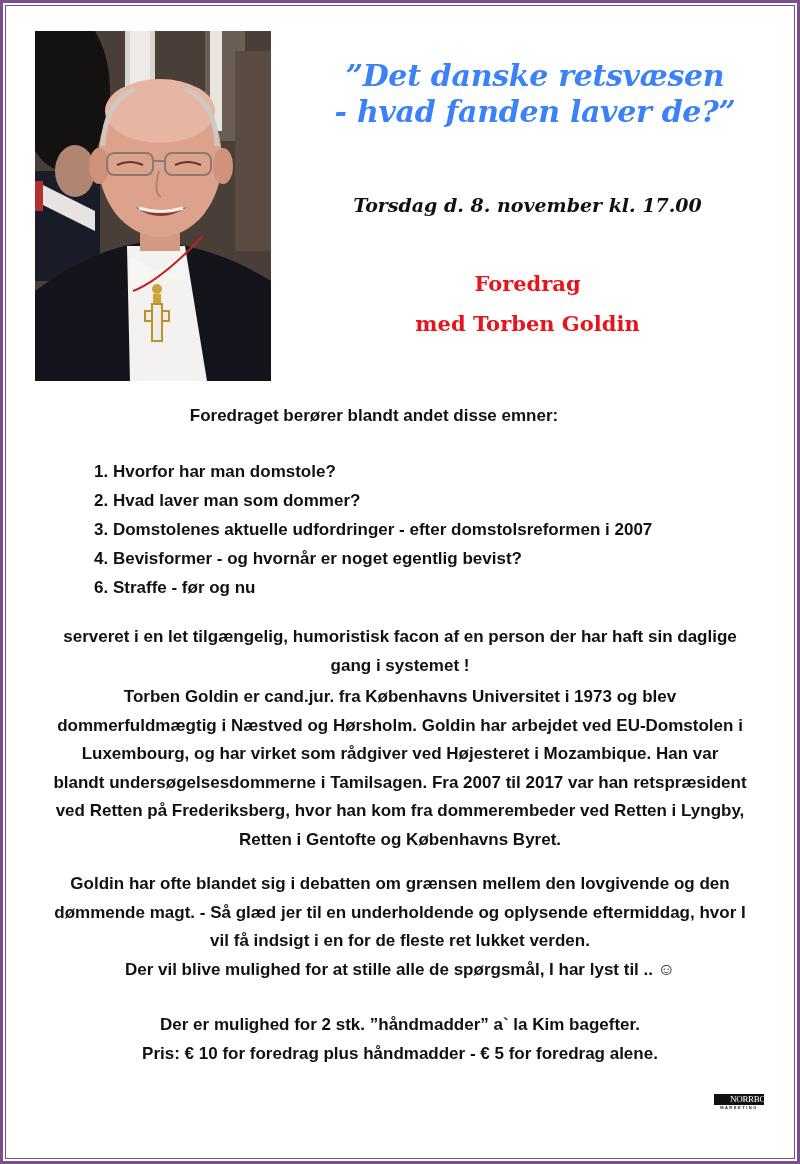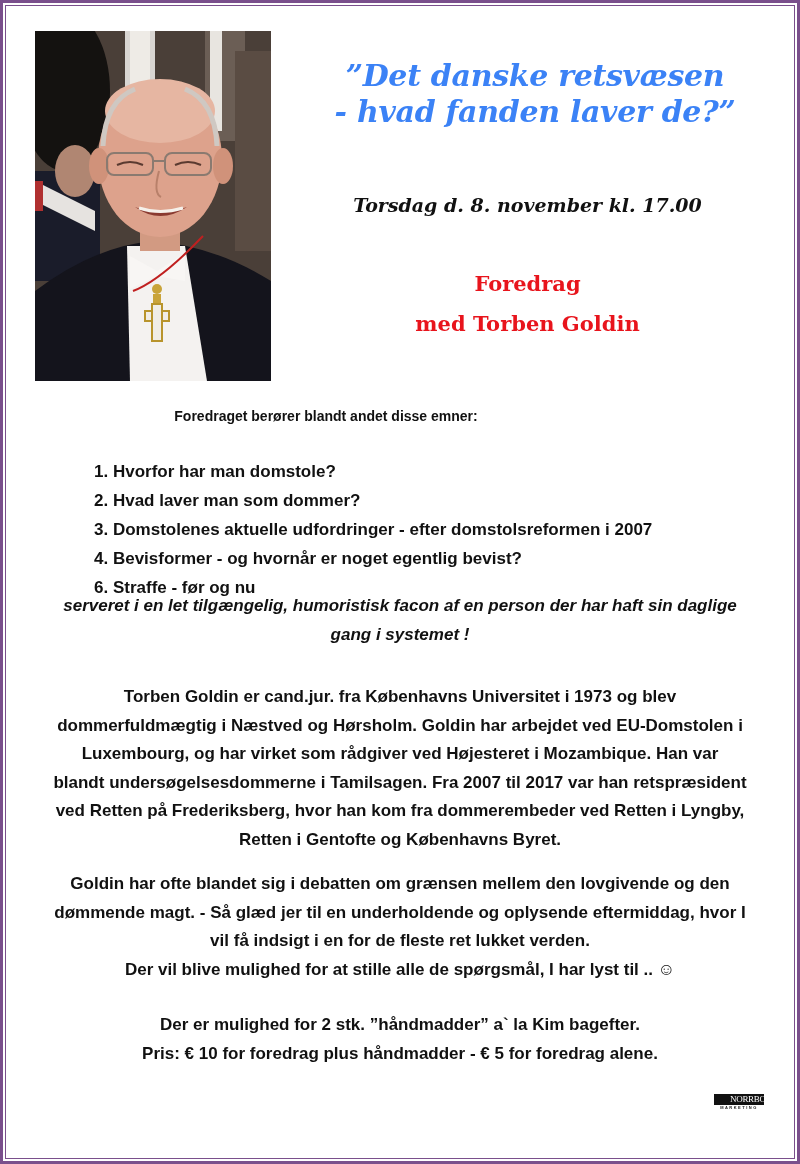--- a/index.html
+++ b/index.html
@@ -35,32 +35,32 @@
       font-weight: bold; font-style: italic; font-size: 19px; line-height: 24px; margin-top: 7px;
     }
     .subtitle {
       position: absolute; left: 300px; width: 455px; top: 264px;
       text-align: center; color: #e8141c;
       font-family: "DejaVu Serif", "Liberation Serif", serif;
       font-weight: bold; font-size: 21px; line-height: 40px;
     }
     .intro {
       position: absolute; left: 0; width: 652px; top: 404px;
-      text-align: center; font-weight: bold; font-size: 14px; line-height: 24px;
+      text-align: center; font-weight: bold; font-size: 17px; line-height: 24px; padding-left: 48px;
     }
     .topics {
       position: absolute; left: 90px; top: 455px; margin: 0; padding: 0;
       list-style: none; font-weight: bold; font-size: 17px; line-height: 25px;
     }
     .topics li { margin: 4px; padding: 0; white-space: nowrap; }
     .para {
       position: absolute; left: 30px; width: 740px;
       text-align: center; font-weight: bold; font-size: 17px; line-height: 28.5px;
     }
-    .p1 { top: 592px; font-style: italic; }
+    .p1 { top: 623px; }
     .p2 { top: 683px; }
     .p3 { top: 870px; }
     .p4 { top: 1011px; }
     .para span { display: block; }
     .logo {
       position: absolute; left: 714px; top: 1094px; width: 50px;
       text-align: center;
     }
     .logo-box {
       background: #111; color: #fff;

